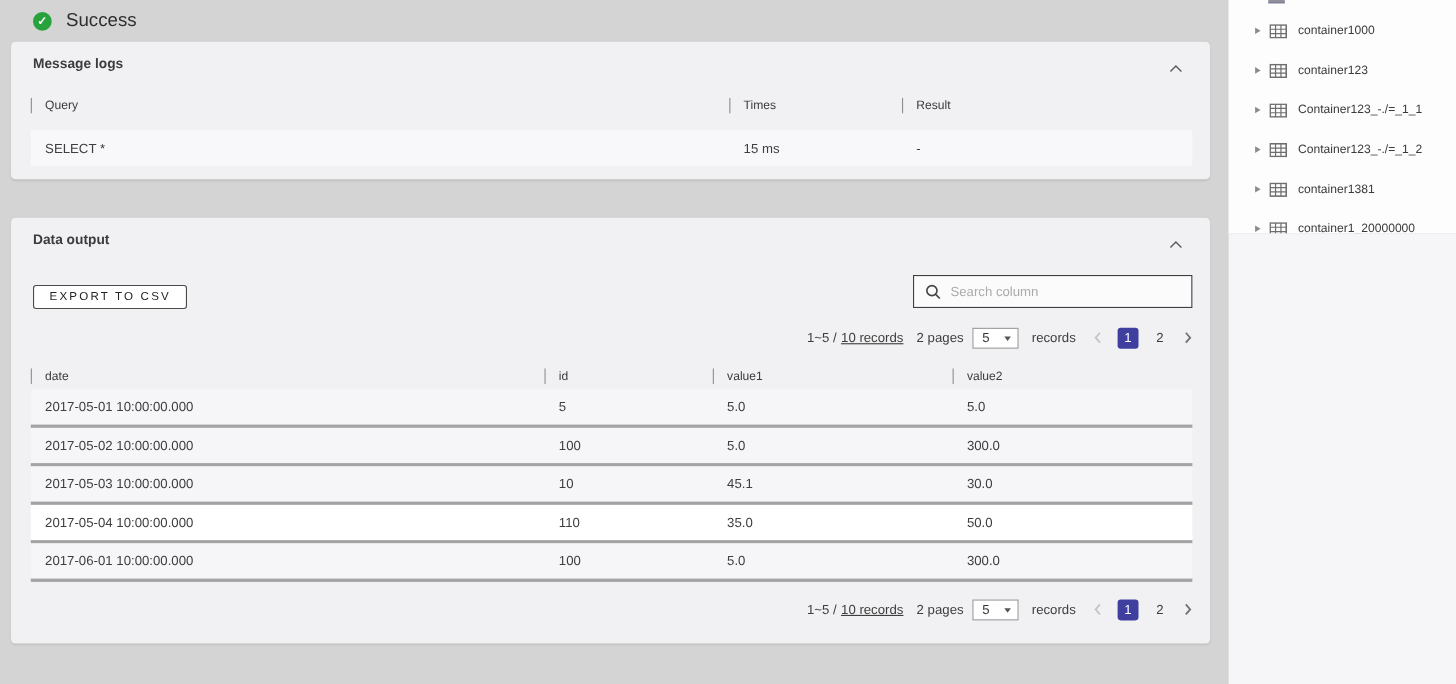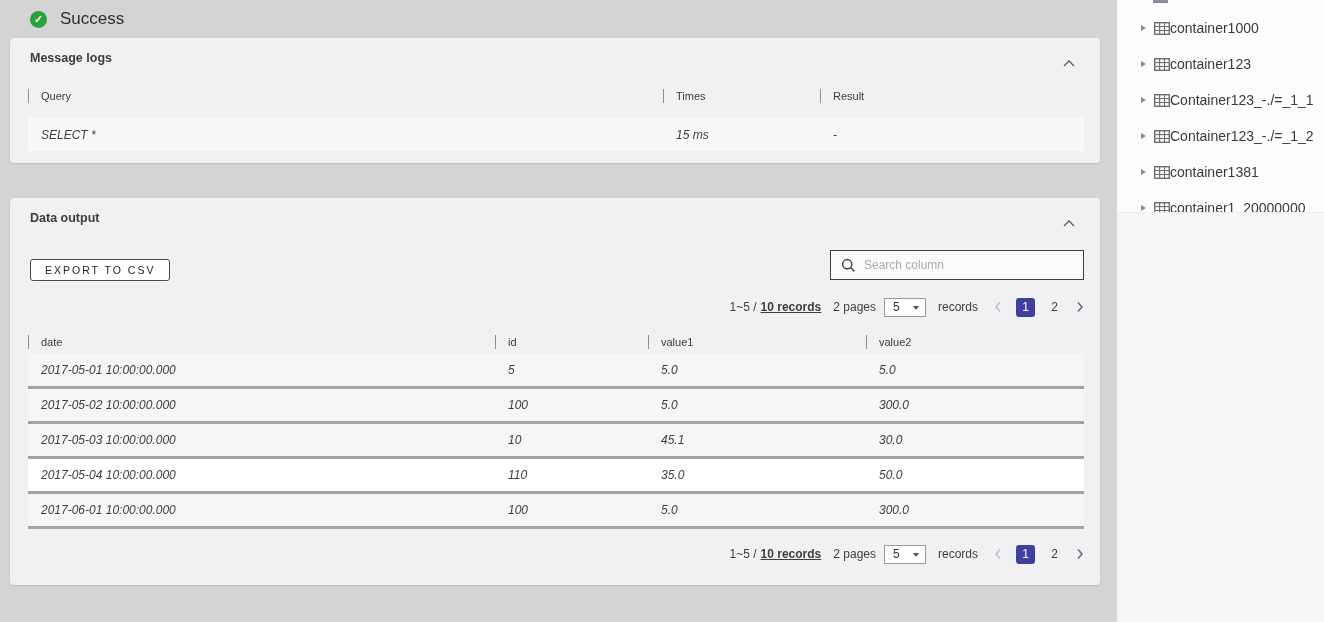--- a/index.html
+++ b/index.html
@@ -19,21 +19,21 @@
   #panel-data { top:198px; height:387px; }
   .panel-title { position:absolute; left:20px; top:13px; font-size:12.5px; font-weight:bold; color:#3c3c3c; }
   .collapse-btn { position:absolute; right:22px; top:16px; width:16px; height:14px; cursor:pointer; }
 
   
   .tbl { position:absolute; left:18px; right:16px; }
   .tbl-head { display:flex; align-items:center; height:24px; }
   .tbl-cell { display:flex; align-items:center; height:100%; }
   .sep { width:1px; height:14px; background:#8d8d8d; }
   .head-label { font-size:11px; color:#3b3b3b; margin-left:12px; }
-  .tbl-row { display:flex; align-items:center; background:#f8f8fa;font-style:italic; }
+  .tbl-row { display:flex; align-items:center; background:#f8f8fa; }
   .cell-text { font-size:12px; color:#3e3e3e; margin-left:13px; white-space:nowrap; }
 
   
   .mc0 { width:635px; } .mc1 { width:157px; } .mc2 { width:264px; }
   #msg-head { top:46px; }
   #msg-row { top:80px; height:33px; }
 
   
   .dc0 { width:467px; } .dc1 { width:153px;text-align:right; } .dc2 { width:218px; } .dc3 { width:218px; }
   #data-head { top:132px; }
@@ -54,21 +54,21 @@
   .search-input { border:none; outline:none; background:transparent; margin-left:8px;
     font-size:12px; color:#333; width:200px; font-family:"Liberation Sans", sans-serif; }
   .search-input::placeholder { color:#ababab; }
 
   
   .pagination { position:absolute; right:16px; display:flex; align-items:center;
     font-size:12px; color:#3e3e3e; height:20px; }
   #pg-top { top:99px; }
   #pg-bottom { top:346px; }
   .pg-range { margin-right:4px; }
-  .pg-link { text-decoration:underline; color:#3e3e3e; cursor:pointer;font-weight:bold; }
+  .pg-link { text-decoration:underline; color:#3e3e3e; cursor:pointer; }
   .pg-pages-label { margin-left:12px; }
   .pg-select { margin-left:8px; width:42px; height:19px; border:1px solid #9a9a9a; background:#fff;
     display:flex; align-items:center; cursor:pointer; position:relative; }
   .pg-select-value { margin-left:8px; font-size:12px; color:#333; }
   .dd-arrow { position:absolute; right:6px; top:7px; width:0; height:0;
     border-left:3.5px solid transparent; border-right:3.5px solid transparent; border-top:4px solid #555; }
   .pg-records { margin-left:12px; }
   .chev { margin-left:16px; cursor:pointer; display:flex; align-items:center; }
   .page-btn { margin-left:14px; min-width:19px; height:19px; border-radius:3px;
     display:flex; align-items:center; justify-content:center; cursor:pointer; font-size:12px; }
@@ -78,21 +78,21 @@
 
   
   .sidebar { position:absolute; left:1117px; top:0; width:207px; height:622px; background:#f6f6f8; }
   .tree-list { position:absolute; top:0; left:0; right:0; height:213px; background:#fdfdfd;
     overflow:hidden; border-bottom:1px solid #ececee; }
   .tree-pad { padding-top:10px; }
   .tree-item { height:36px; display:flex; align-items:center; padding-left:24px; cursor:pointer; }
   .tri { width:0; height:0; border-left:5px solid #8a8a8a;
     border-top:3.5px solid transparent; border-bottom:3.5px solid transparent; }
   .tree-icon { margin-left:8px; display:flex; }
-  .tree-label { margin-left:0; font-size:14px; color:#3a3a3a; white-space:nowrap; }
+  .tree-label { margin-left:10px; font-size:11px; color:#3a3a3a; white-space:nowrap; }
   .icon-sliver { position:absolute; top:0; left:36px; width:15px; height:3px; background:#8f9099;
     border-bottom:1px solid #7d7ea0; }
 </style>
 </head>
 <body>
 
 <div class="success-row">
   <div class="success-icon">✓</div>
   <div class="success-label">Success</div>
 </div>

